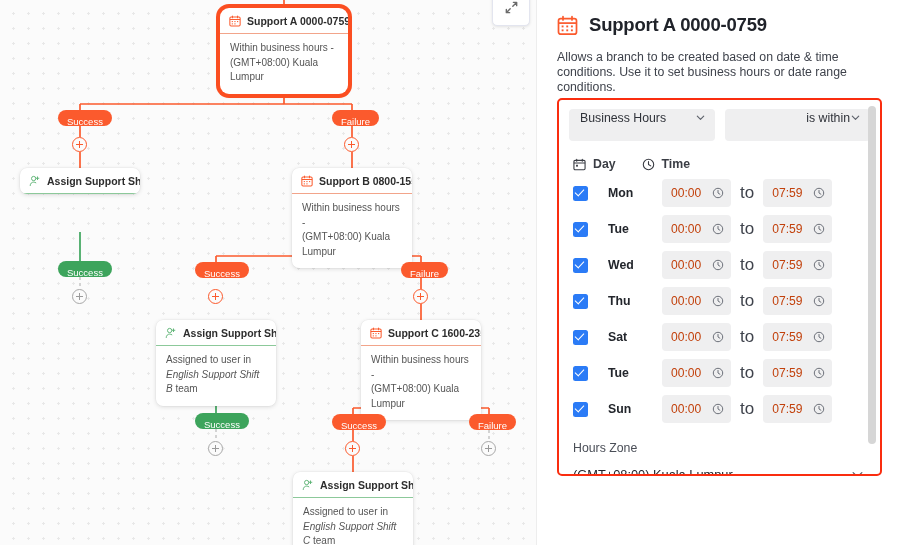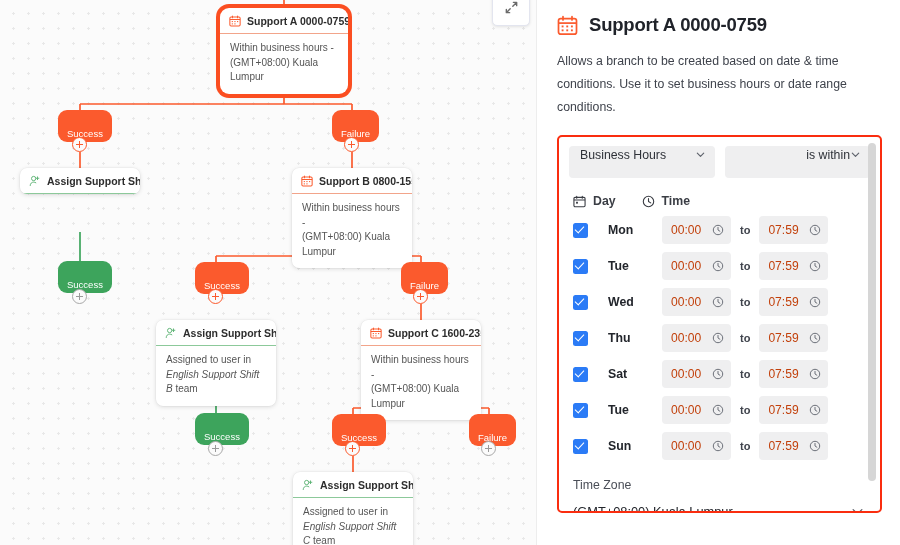--- a/index.html
+++ b/index.html
@@ -48,21 +48,21 @@
     box-shadow: 0 0 0 4px #fb4e21, 0 1px 5px rgba(0,0,0,.18);
     border-radius: 9px;
   }
 
   .cal-ic, .usr-ic { flex: 0 0 auto; display: block; }
 
   
   .pill {
     position: absolute;
     height: 16px; line-height: 16px;
-    padding: 16px 9px;
+    padding: 4px 9px;
     border-radius: 9px;
     font-size: 9.5px; color: #fff;
     white-space: nowrap;
     text-align: center;
   }
   .pill.orange { background: #fb5a2d; }
   .pill.green  { background: #3da45c; }
 
   
   .plus {
@@ -100,22 +100,22 @@
     overflow: hidden;
   }
   #panel-title {
     display: flex; align-items: center; gap: 11px;
     margin-bottom: 14px;
   }
   #panel-title .ttxt {
     font-size: 18.5px; font-weight: bold; color: #20232a; letter-spacing: -.2px;
   }
   #panel-desc {
-    font-size: 12.3px; line-height: 23px; color: #3f434c;
-    margin-bottom: 16px; padding-right: 4px;
+    font-size: 12.3px; line-height: 15px; color: #3f434c;
+    margin-bottom: 3px; padding-right: 4px;
   }
 
   
   #config {
     position: relative;
     border: 2.2px solid #fa2d0f;
     border-radius: 5px;
     height: 378px;
     padding: 9px 10px 0 10px;
     overflow: hidden;
@@ -152,21 +152,21 @@
   .dayname {
     width: 54px; margin-left: 20px;
     font-size: 12.3px; font-weight: bold; color: #23262c;
   }
   .tbox {
     width: 69px; height: 28px; background: #efeff0; border-radius: 4px;
     display: flex; align-items: center; justify-content: space-between;
     padding: 0 7px 0 9px;
     font-size: 12.1px; color: #c2410c;
   }
-  .to { margin: 2px 9px; font-size: 11px; color: #3f434c; font-weight: bold; }
+  .to { margin: 2px 9px; font-size: 17px; color: #3f434c; }
 
   .tzlabel { font-size: 12.3px; color: #4a4e57; padding: 10px 2px 6px 4px; }
   .tzsel {
     display: flex; align-items: center; height: 26px;
     padding: 0 6px 0 4px;
     font-size: 12.8px; color: #23262c;
   }
   .tzsel .lbl { flex: 1; }
 
   #delete-btn {
@@ -575,21 +575,21 @@
             <div class="tbox">
               <span>07:59</span>
               <svg width="12" height="12" viewBox="0 0 14 14">
                 <circle cx="7" cy="7" r="5.5" fill="none" stroke="#6b6f78" stroke-width="1.15"></circle>
                 <path d="M7 4V7l2.2 1.4" fill="none" stroke="#6b6f78" stroke-width="1.15" stroke-linecap="round" stroke-linejoin="round"></path>
               </svg>
             </div>
           </div>
         </div>
 
-      <div class="tzlabel">Time Zone</div>
+      <div class="tzlabel">Hours Zone</div>
       <div class="tzsel">
         <span class="lbl">(GMT+08:00) Kuala Lumpur</span>
         <svg width="13" height="13" viewBox="0 0 12 12">
           <path d="M2 4.3L6 8.1l4-3.8" fill="none" stroke="#5e626b" stroke-width="1.15" stroke-linecap="round" stroke-linejoin="round"></path>
         </svg>
       </div>
     </div>
 
   </div>
 </div>

